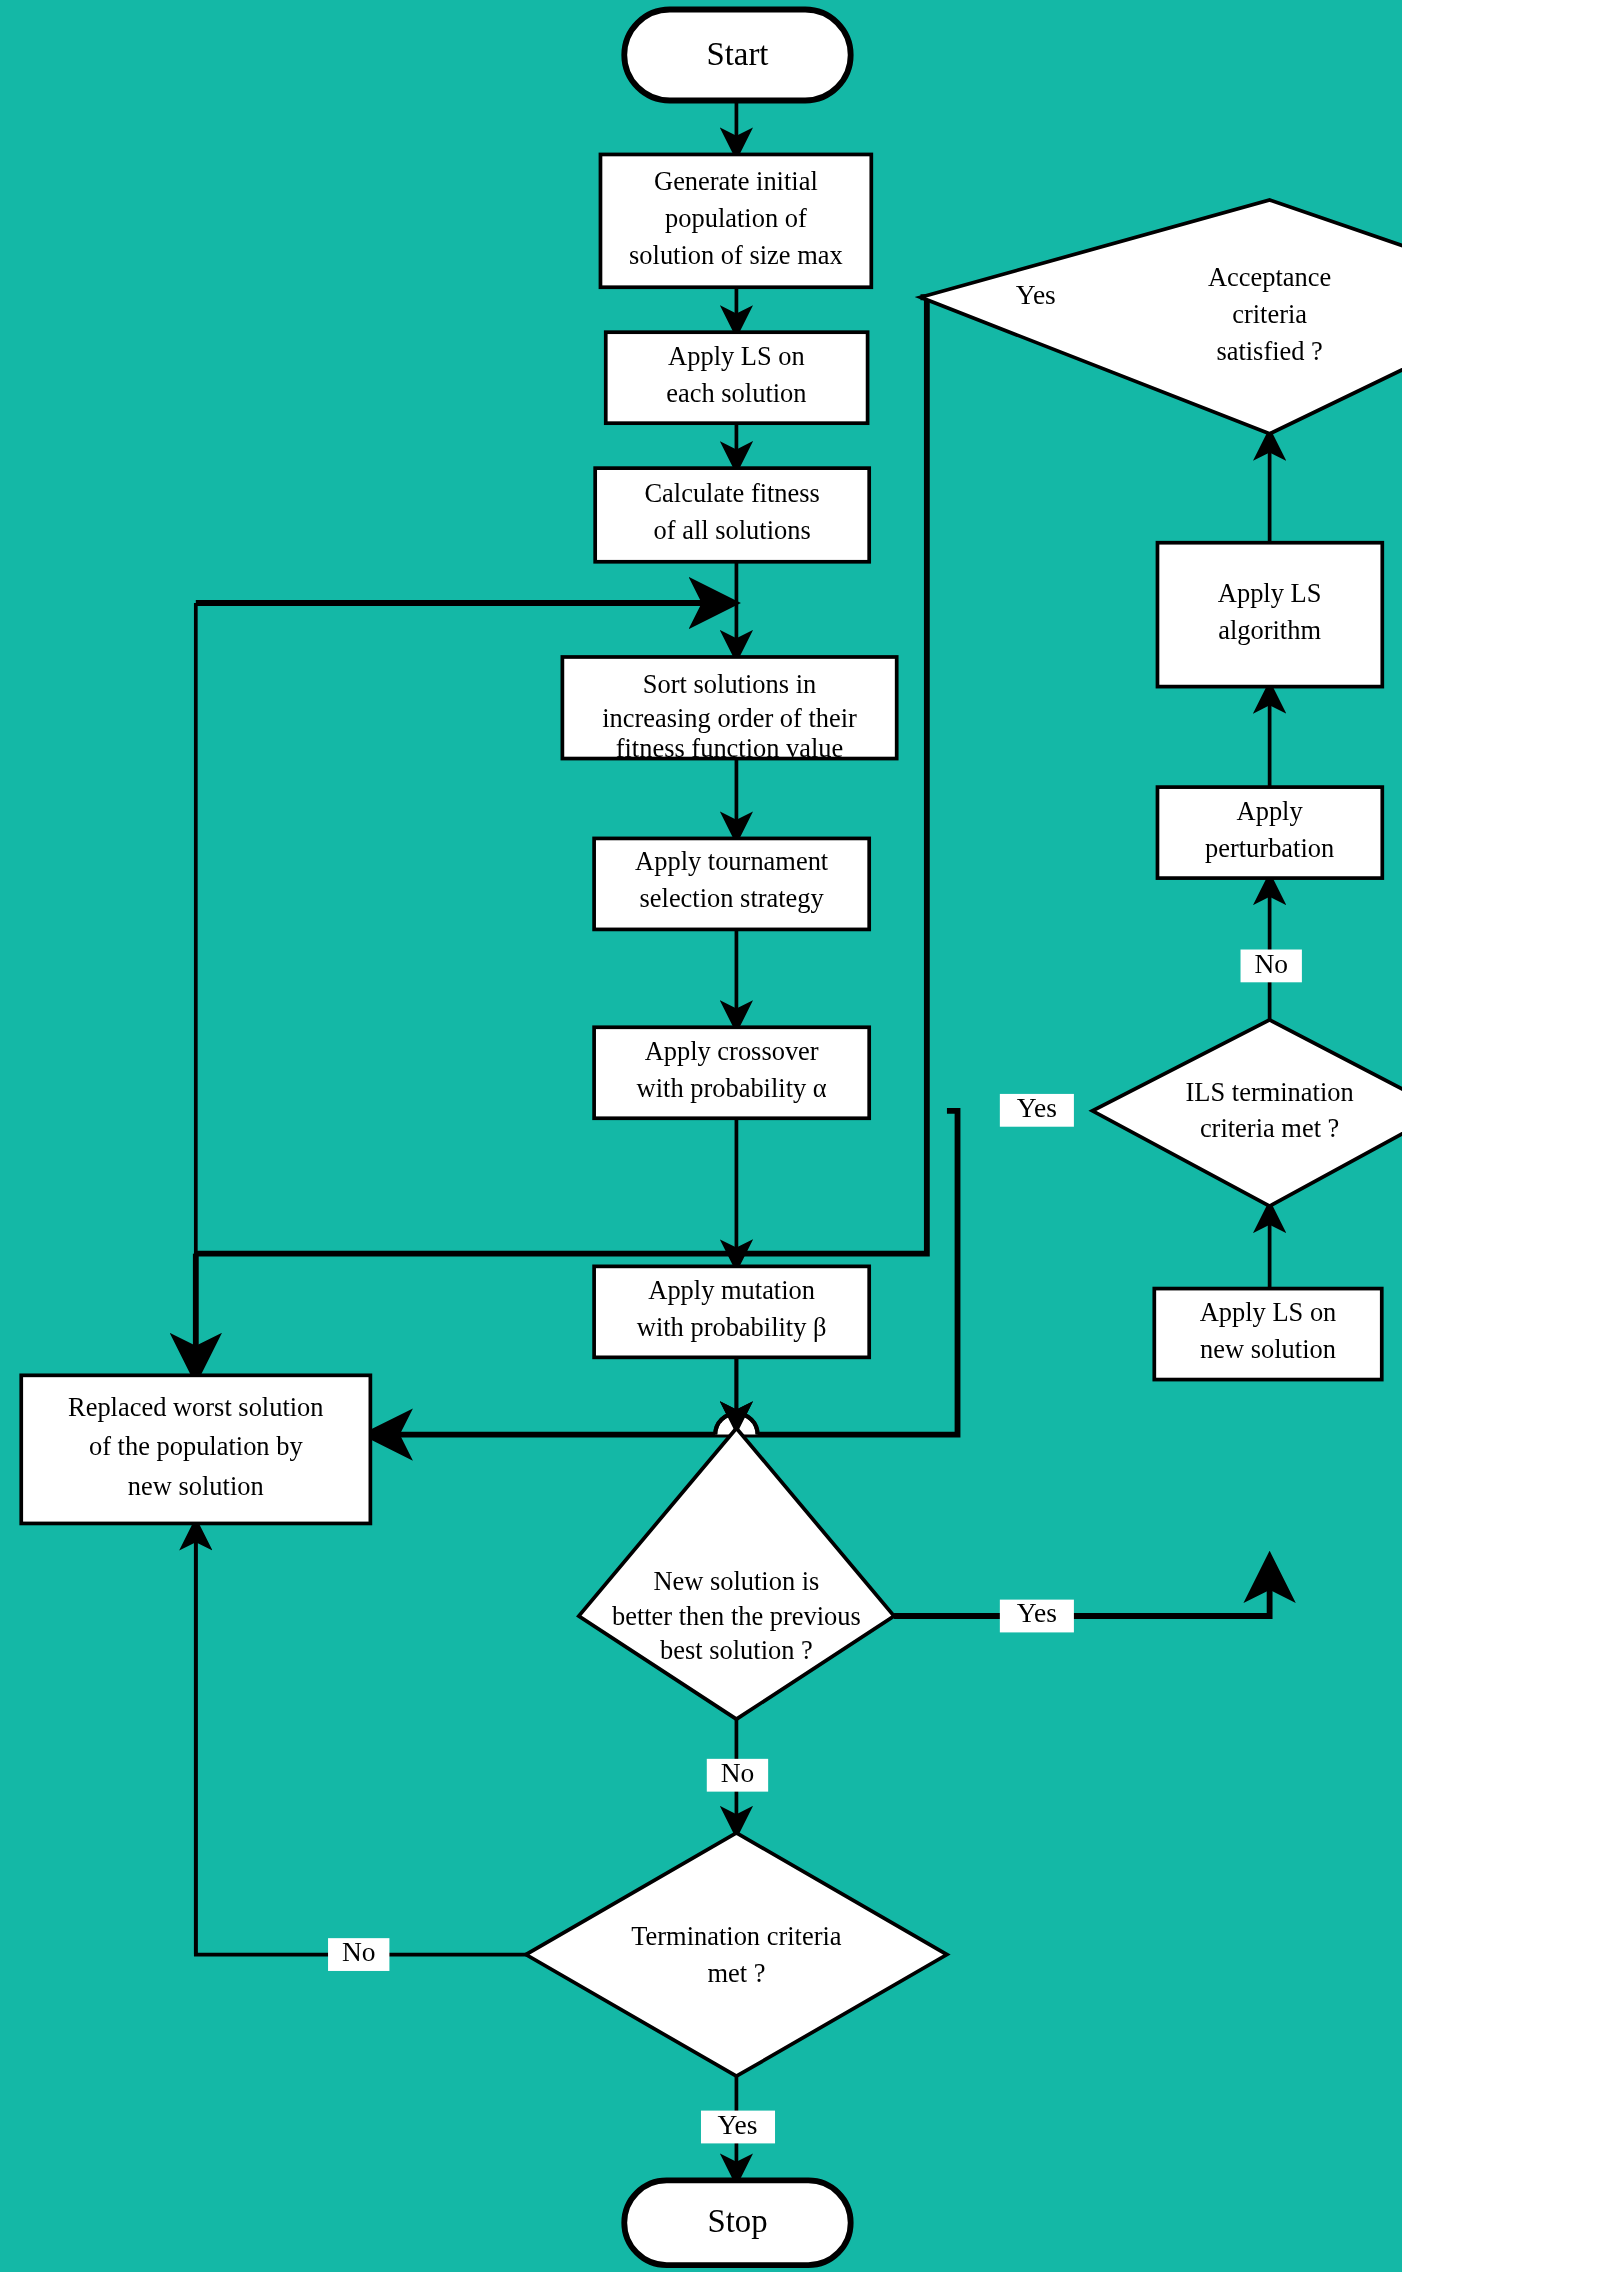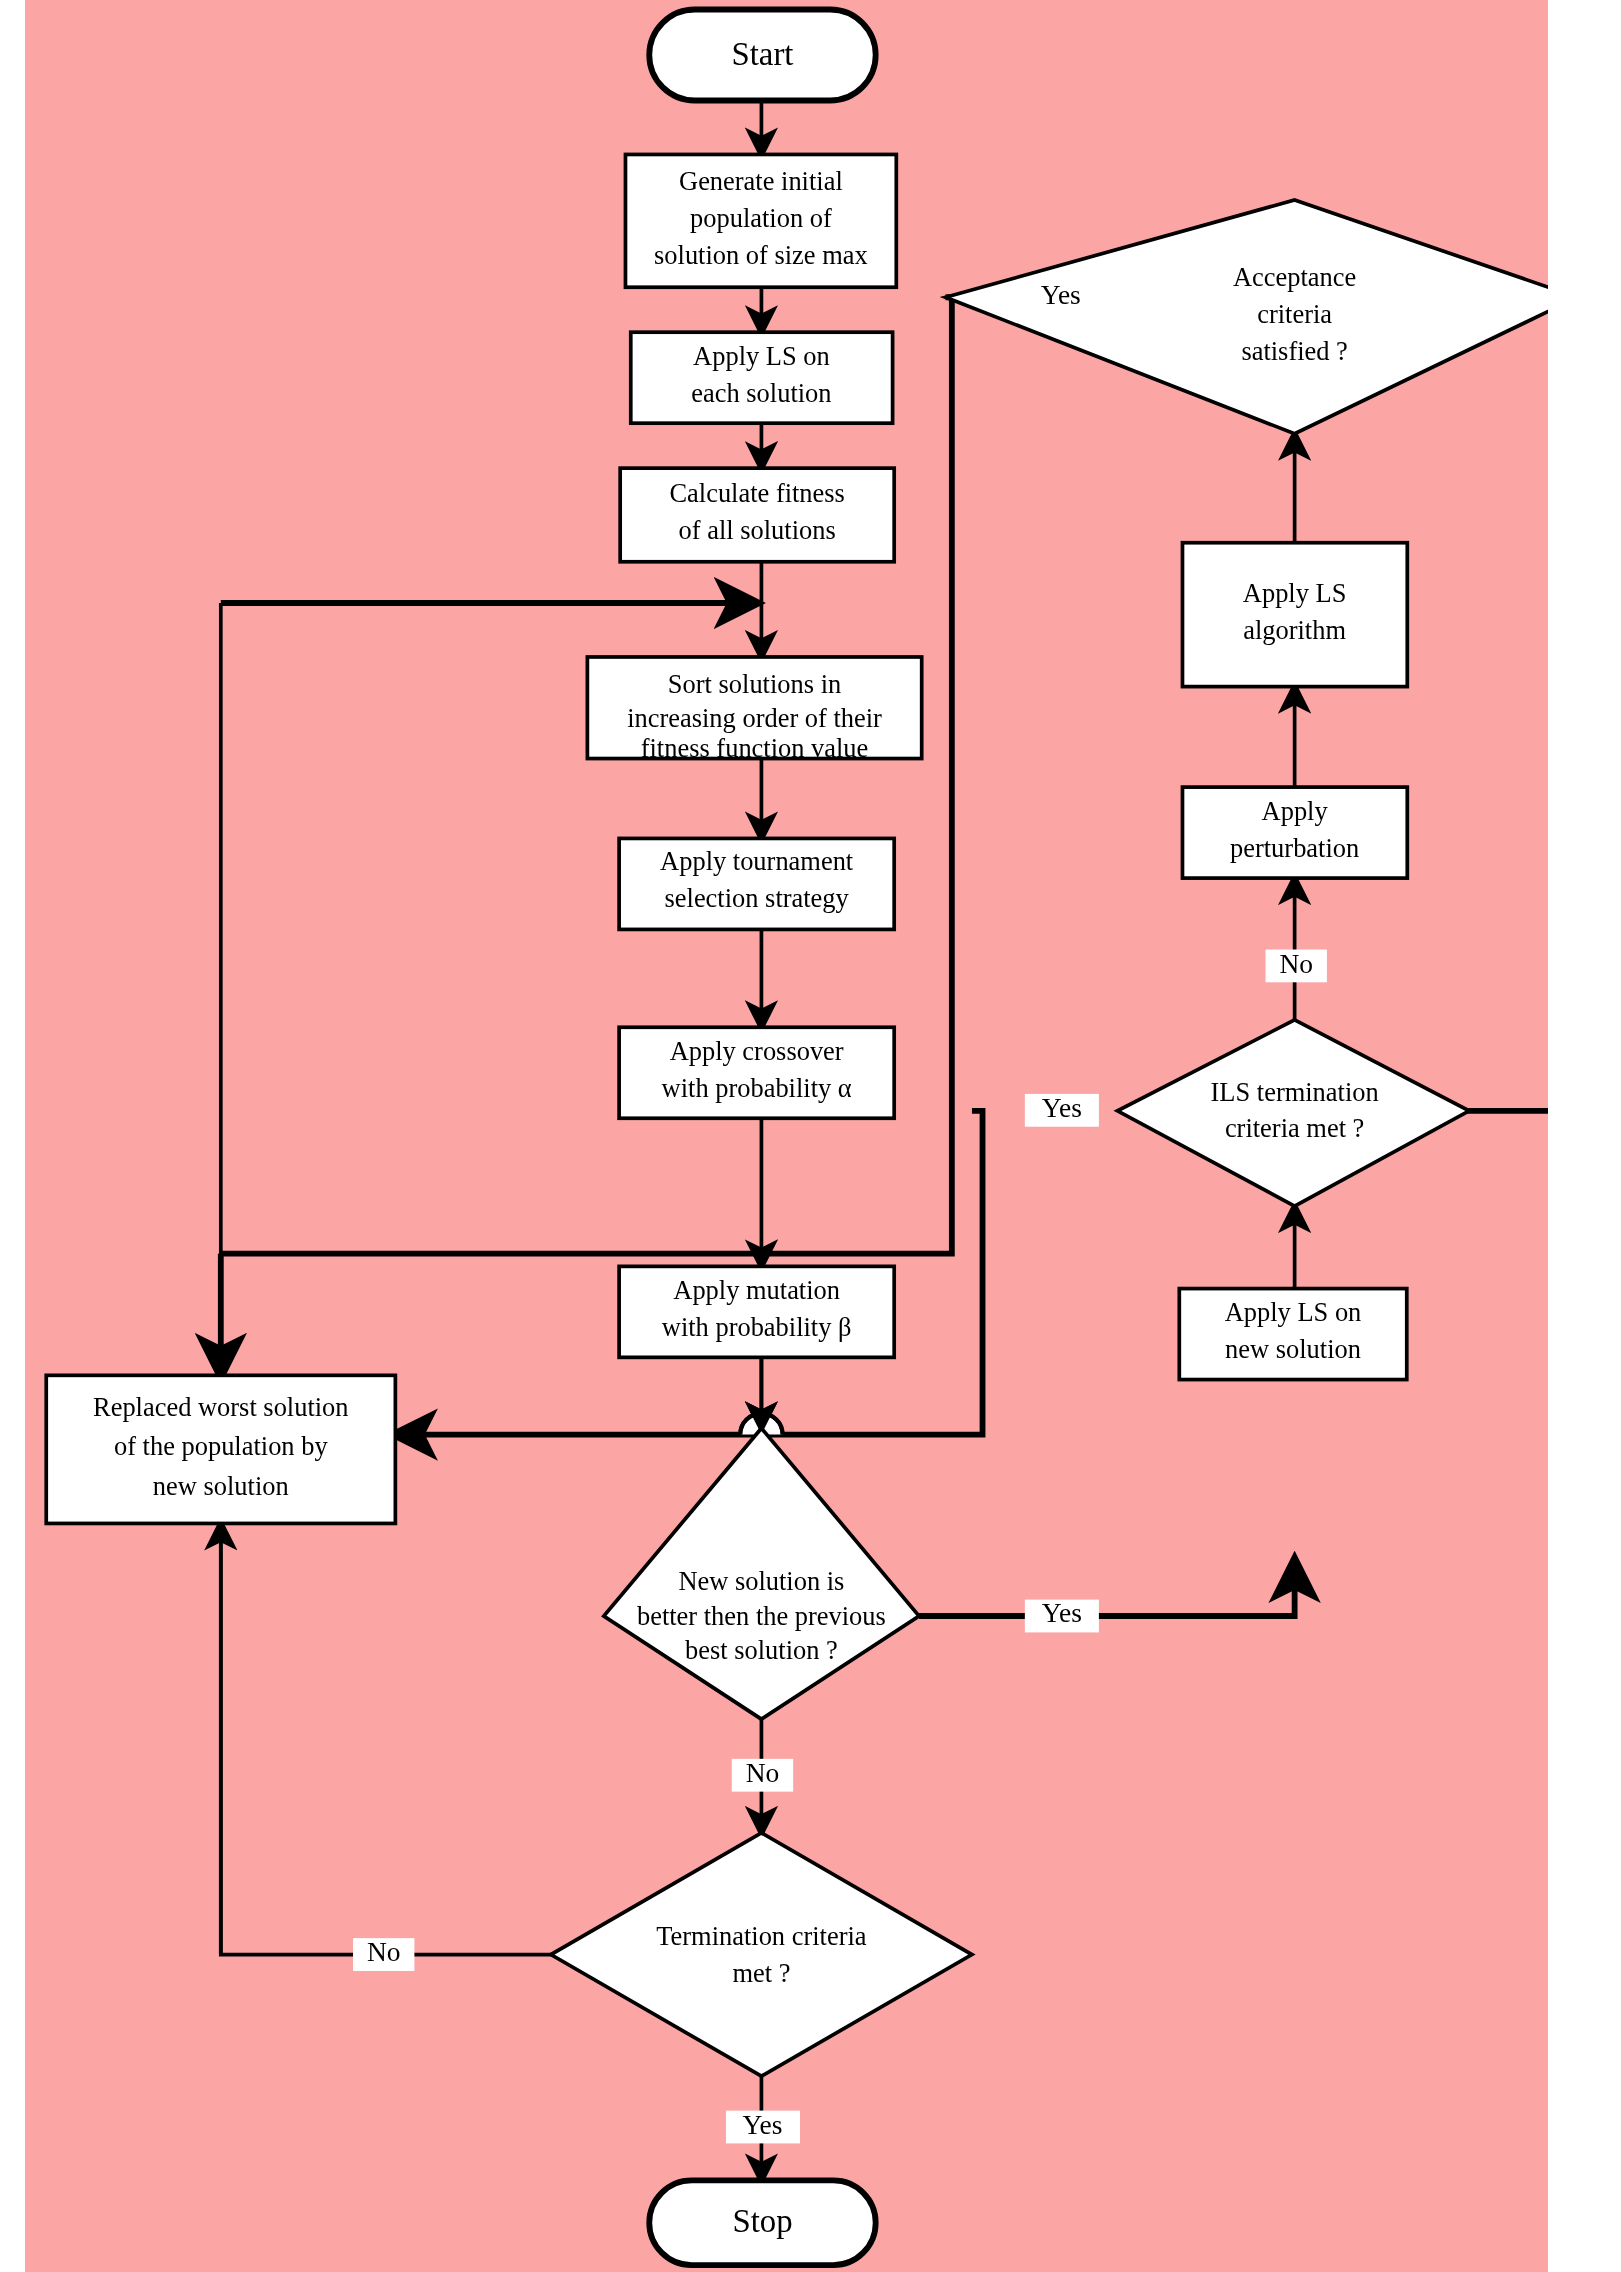--- a/index.html
+++ b/index.html
@@ -1,17 +1,17 @@
 <!DOCTYPE html>
 <html style="font-size:8.5px"><head>
 <meta charset="utf-8">
 <style>
   html,body{margin:0;padding:0;background:#ffffff;}
   body{font-family:"Liberation Serif", serif;}
-  #stage{position:relative;width:1523px;height:2273px;background:#fca5a5;overflow:hidden;margin-left:25px;}
+  #stage{position:relative;width:1402px;height:2273px;background:#14b8a6;overflow:hidden;}
   svg#flow{position:absolute;top:0;left:0;width:1622px;height:2273px;}
   .shape{fill:#ffffff;stroke:#000000;stroke-width:7;}
   .term{fill:#ffffff;stroke:#000000;stroke-width:11;}
   .conn{stroke:#000000;stroke-width:7;fill:none;}
   .conn-thick{stroke:#000000;stroke-width:11;fill:none;}
   .hop{stroke:#000000;stroke-width:7;fill:#ffffff;}
   .nodetext{font-family:"Liberation Serif", serif;font-size:50px;fill:#000000;text-anchor:middle;dominant-baseline:middle;}
   .termtext{font-family:"Liberation Serif", serif;font-size:62px;fill:#000000;text-anchor:middle;dominant-baseline:middle;}
   .edgelabel{font-family:"Liberation Serif", serif;font-size:52px;fill:#000000;text-anchor:middle;dominant-baseline:middle;}
   .lblbg{fill:#ffffff;}

